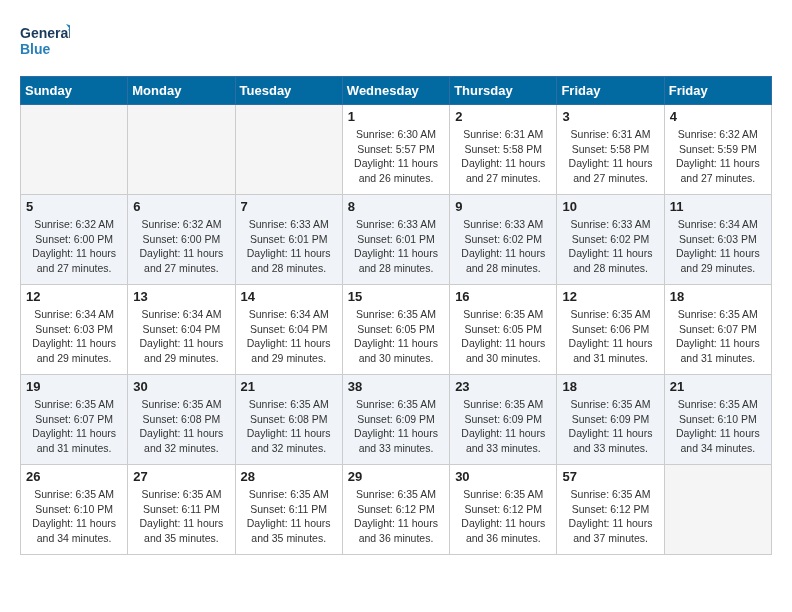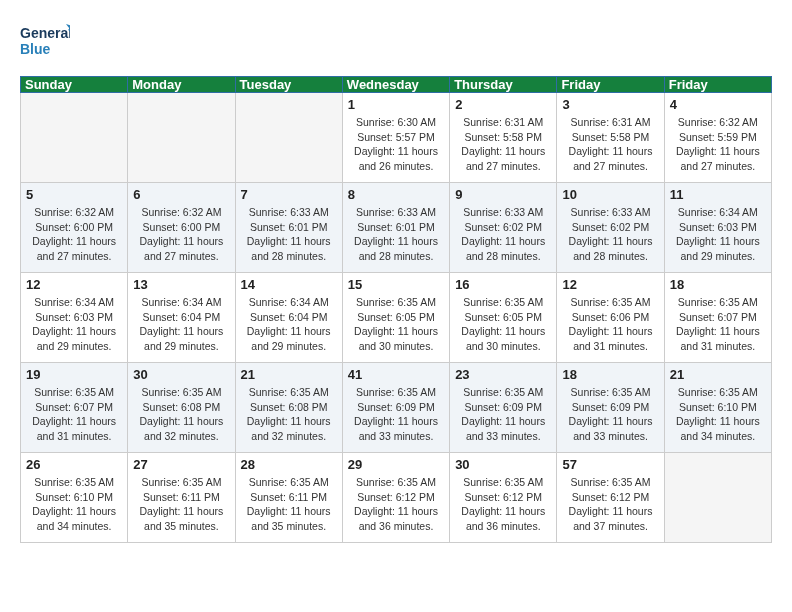--- a/index.html
+++ b/index.html
@@ -32,23 +32,23 @@
     .location {
       font-size: 15px;
       color: #333;
     }
     .calendar {
       width: 100%;
       border-collapse: collapse;
       table-layout: fixed;
     }
     .calendar th {
-      background: #15803d;
+      background: #0369a1;
       color: white;
-      padding: 0 4px;
+      padding: 6px 4px;
       text-align: left;
       font-size: 13px;
       font-weight: bold;
       border: 1px solid #2e6da4;
     }
     .calendar td {
       border: 1px solid #ccc;
       vertical-align: top;
       padding: 4px 5px;
       height: 90px;
@@ -193,21 +193,21 @@
         </td>
         <td>
           <div class="day-num">30</div>
           <div class="day-info">Sunrise: 6:35 AM<br>Sunset: 6:08 PM<br>Daylight: 11 hours and 32 minutes.</div>
         </td>
         <td>
           <div class="day-num">21</div>
           <div class="day-info">Sunrise: 6:35 AM<br>Sunset: 6:08 PM<br>Daylight: 11 hours and 32 minutes.</div>
         </td>
         <td>
-          <div class="day-num">41</div>
+          <div class="day-num">38</div>
           <div class="day-info">Sunrise: 6:35 AM<br>Sunset: 6:09 PM<br>Daylight: 11 hours and 33 minutes.</div>
         </td>
         <td>
           <div class="day-num">23</div>
           <div class="day-info">Sunrise: 6:35 AM<br>Sunset: 6:09 PM<br>Daylight: 11 hours and 33 minutes.</div>
         </td>
         <td>
           <div class="day-num">18</div>
           <div class="day-info">Sunrise: 6:35 AM<br>Sunset: 6:09 PM<br>Daylight: 11 hours and 33 minutes.</div>
         </td>

